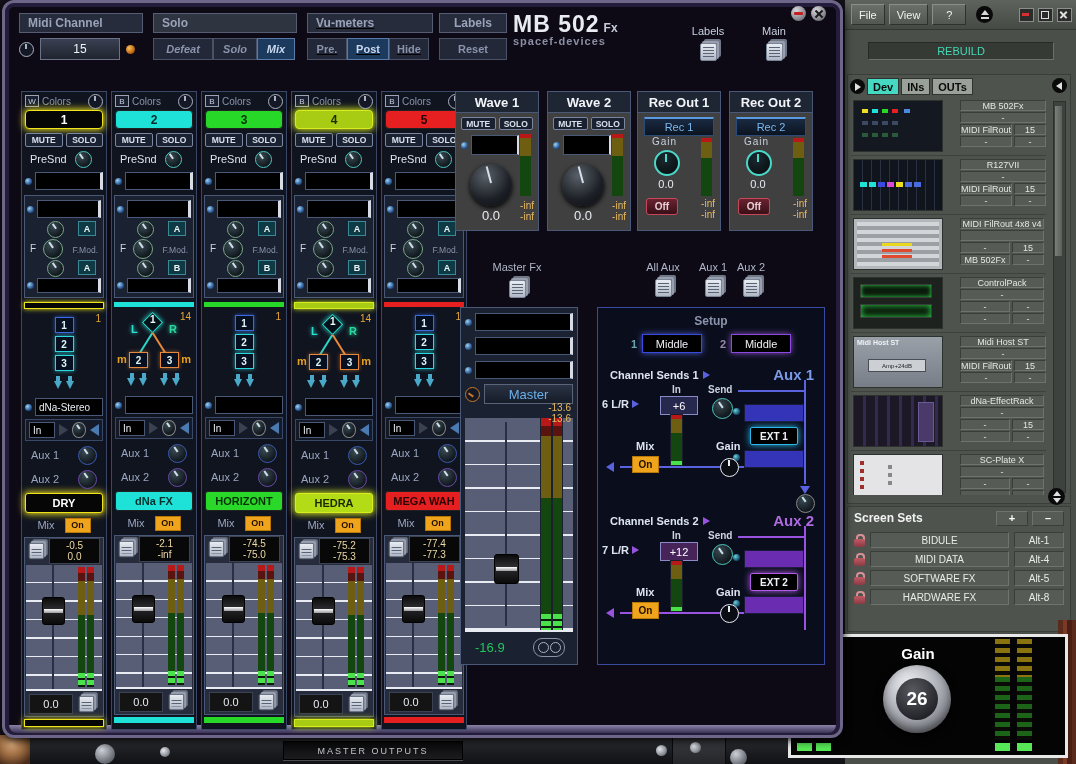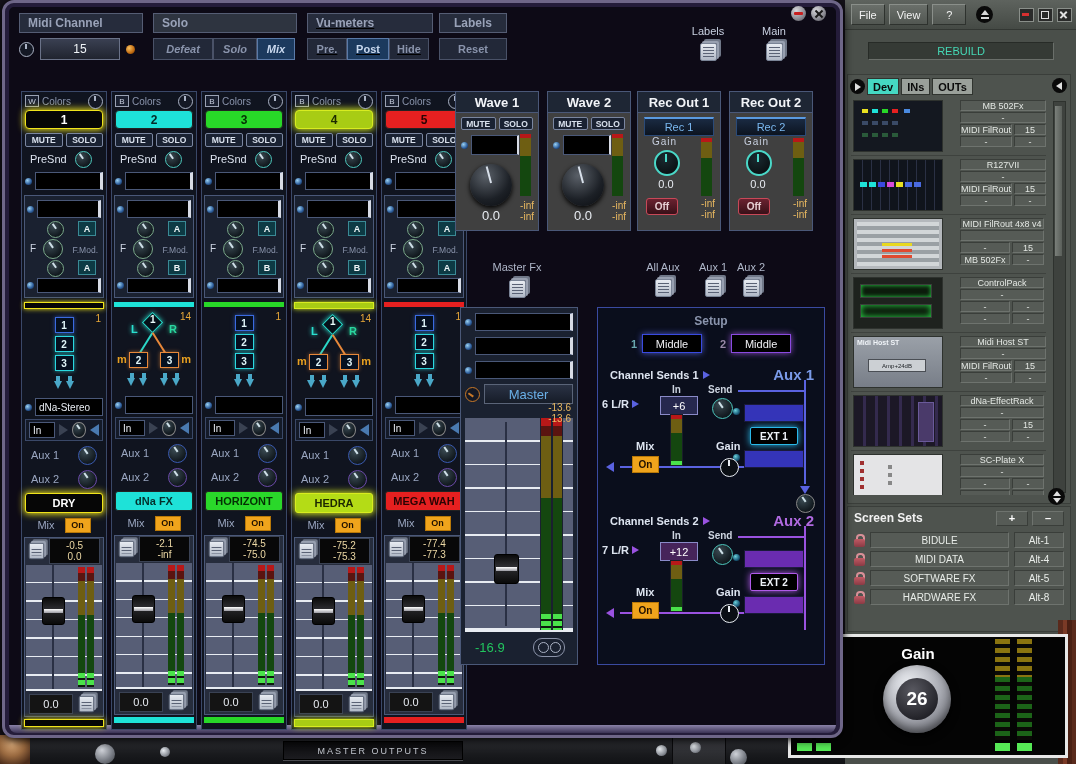--- a/index.html
+++ b/index.html
@@ -572,20 +572,24 @@
       <div class="flex" style="margin-top:5px;">
         <div class="hbtn" style="width:40px;">Pre.</div>
         <div class="hbtn active" style="width:42px;">Post</div>
         <div class="hbtn" style="width:40px;">Hide</div>
       </div>
     </div>
     <div class="grp" style="left:434px;width:68px;">
       <div class="glabel" style="justify-content:center;">Labels</div>
       <div class="hbtn" style="margin-top:5px;height:22px;">Reset</div>
     </div>
+    <div id="title">
+      <span id="titlename">MB 502</span><span id="titlefx">Fx</span>
+      <div id="titlevendor">spacef-devices</div>
+    </div>
     <div class="abs" style="left:686px;top:22px;width:34px;">
       <div class="iconlabel">Labels</div>
       <div class="doc" style="margin:6px auto 0;"></div>
     </div>
     <div class="abs" style="left:752px;top:22px;width:34px;">
       <div class="iconlabel">Main</div>
       <div class="doc" style="margin:6px auto 0;"></div>
     </div>
 
     <div id="strips">

